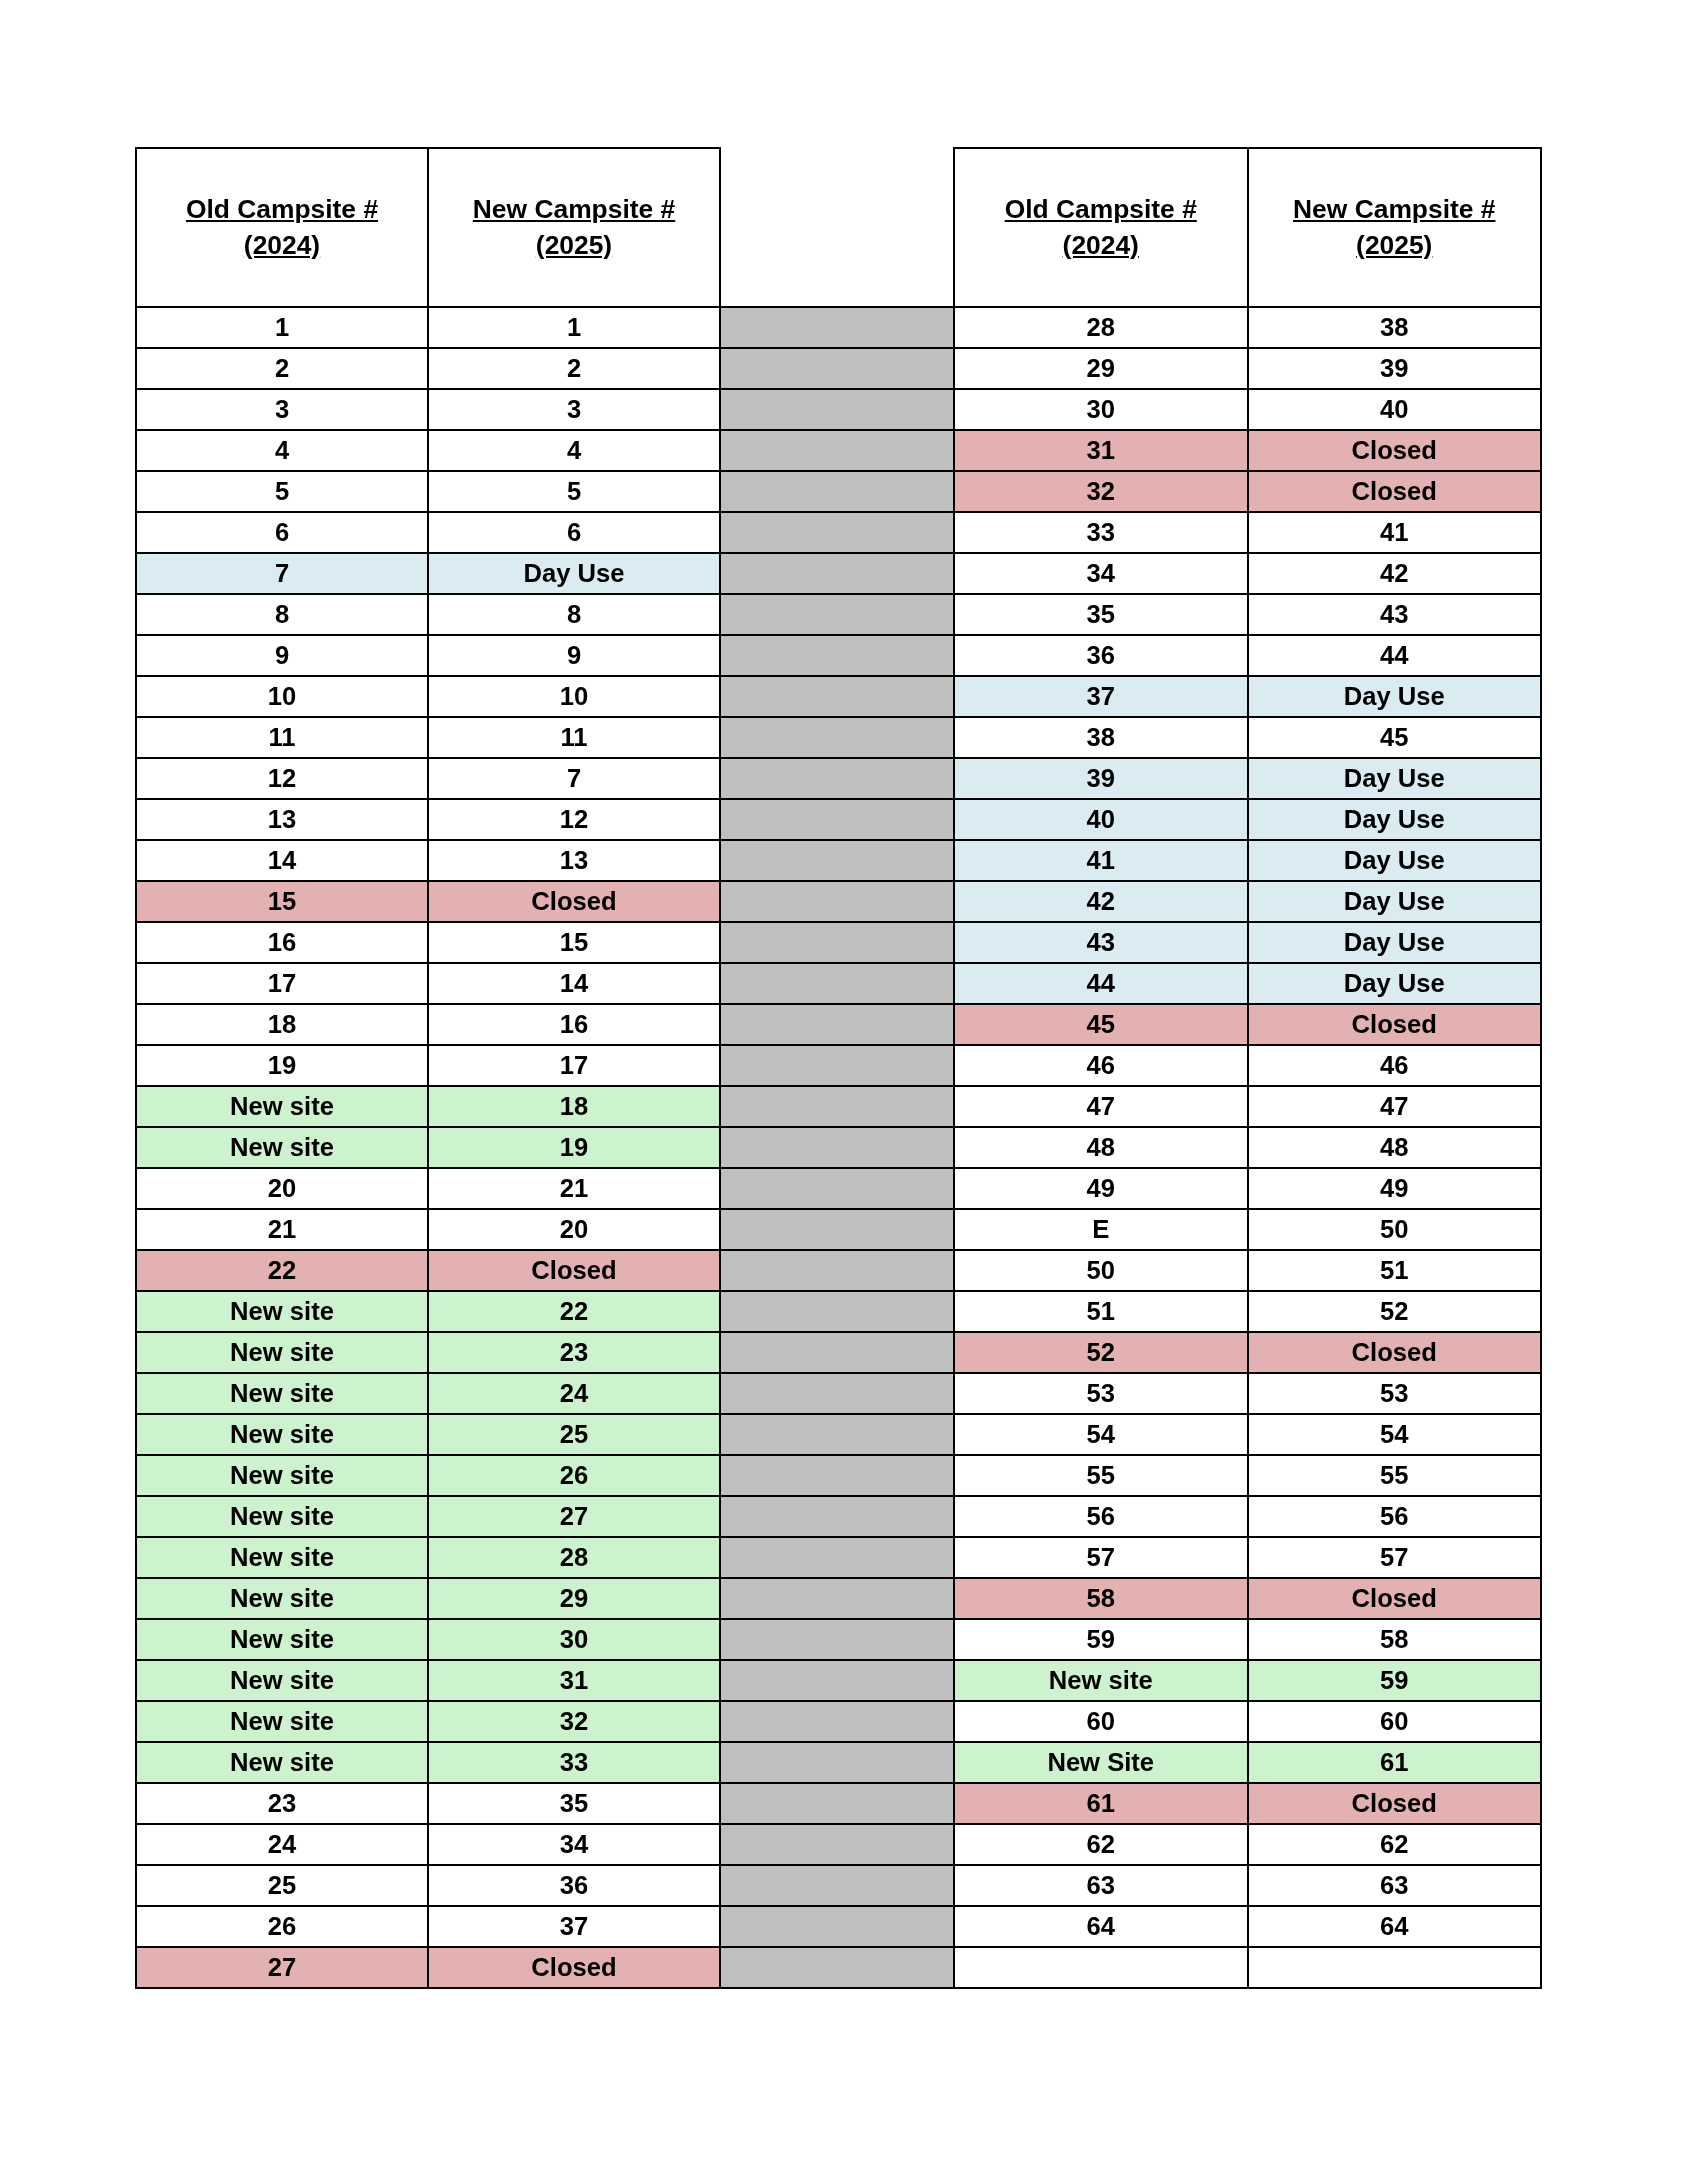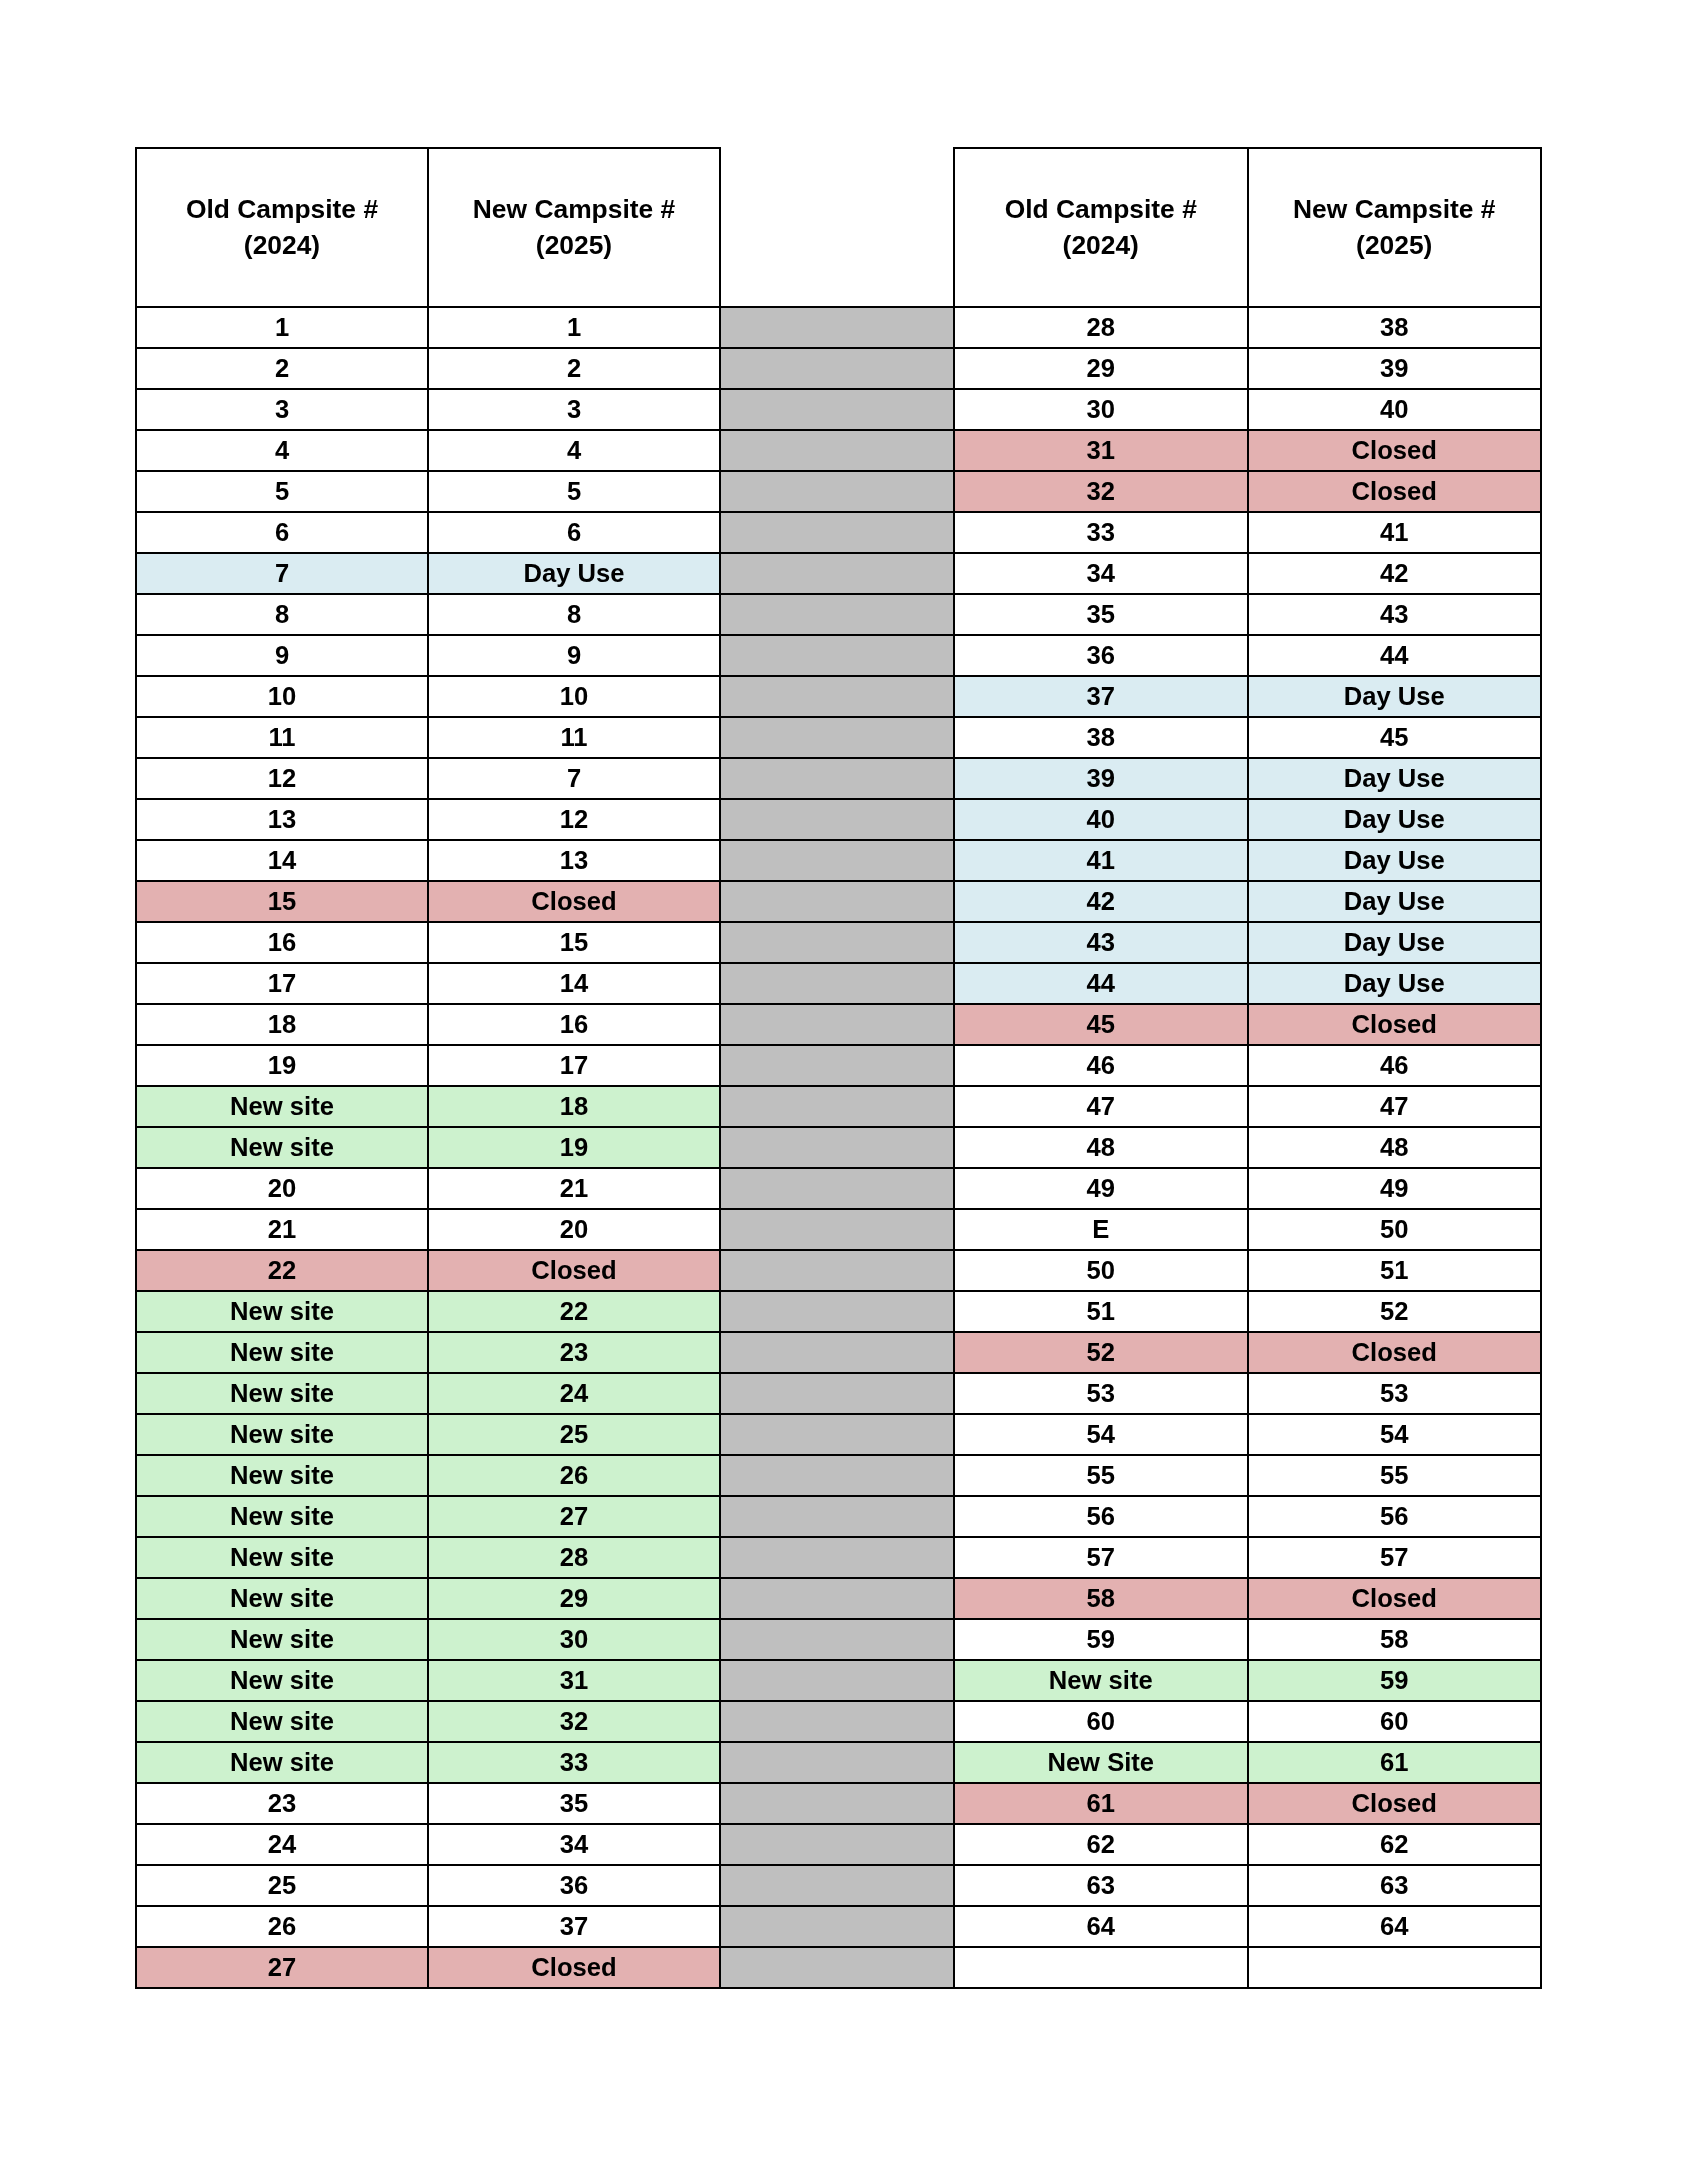--- a/index.html
+++ b/index.html
@@ -29,21 +29,21 @@
   .maptable.left{width:586px;}
   .maptable.right{width:589px;}
 
   .hcell{
     border-top:2.6px solid #000;
     border-left:2.6px solid #000;
     display:flex;align-items:center;justify-content:center;
     text-align:center;
     font-weight:700;font-size:26.4px;line-height:1.35;
     white-space:pre-line;
-    color:#000;background:#fff;
+    color:#000;background:#fff;text-decoration:underline;
   }
   .cell{
     border-top:2.6px solid #000;
     border-left:2.6px solid #000;
     display:flex;align-items:center;justify-content:center;
     font-weight:700;font-size:25.6px;line-height:1;
     color:#000;
     overflow:hidden;
   }
 

